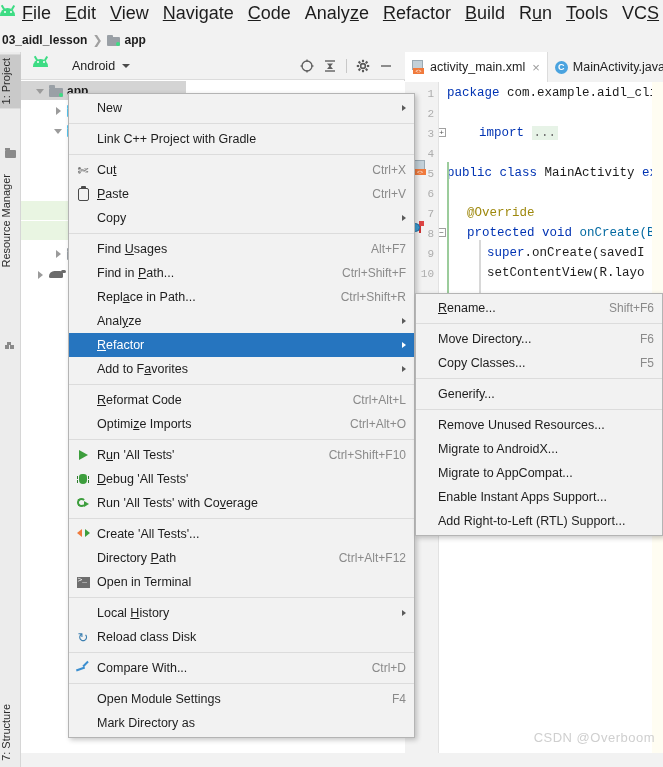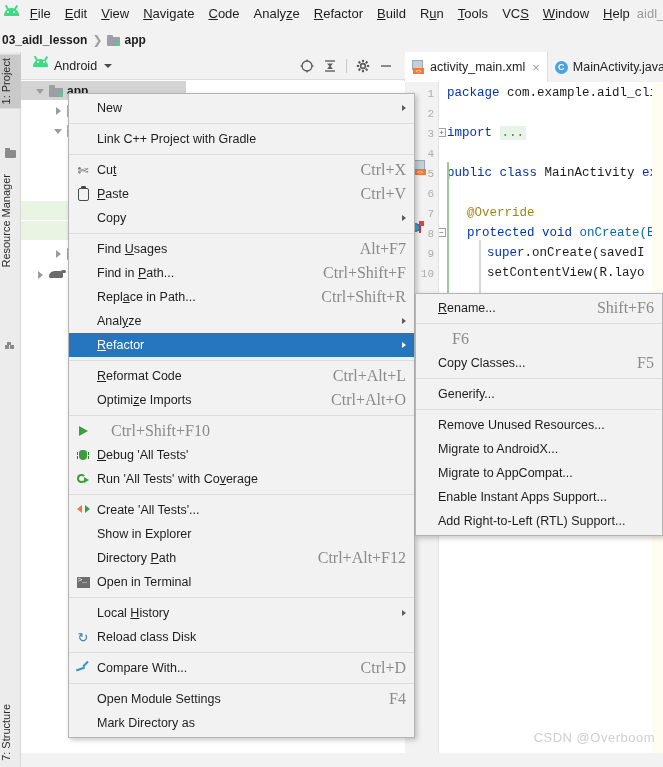--- a/index.html
+++ b/index.html
@@ -26,21 +26,21 @@
   .droid .head {
     position:absolute; left:0; top:0; width:15px; height:8px;
     background:#3ddc84; border-radius:8px 8px 0 0;
   }
   .droid .ant { position:absolute; width:1.5px; height:5px; background:#3ddc84; top:-3px; }
   .droid .ant.l { left:2px; transform:rotate(-30deg); }
   .droid .ant.r { right:2px; transform:rotate(30deg); }
   .droid .eye { position:absolute; top:2.5px; width:2px; height:2px; background:#fff; border-radius:50%; }
   .droid .eye.l { left:3.5px; } .droid .eye.r { right:3.5px; }
   .mb-item {
-    padding:3px 7px; font-size:13px; color:#1d1d1d; cursor:default;
+    padding:3px 7px; font-size:18px; color:#1d1d1d; cursor:default;
     white-space:nowrap;
   }
   .mb-item span.u { text-decoration:underline; }
   #mb-right {
     margin-left:auto; padding-right:2px; font-size:13px; color:#9a9a9a;
     overflow:hidden; white-space:nowrap; max-width:48px;
   }
 
   
   #breadcrumb {
@@ -86,21 +86,21 @@
   #project-panel {
     position:absolute; left:21px; top:52px; width:384px; height:715px;
     background:#ffffff; border-right:1px solid #d6d6d6;
   }
   #project-toolbar {
     position:absolute; left:0; top:0; width:384px; height:28px;
     background:#f2f2f2; display:flex; align-items:center;
     border-bottom:1px solid #dcdcdc;
   }
   #pt-label { display:flex; align-items:center; padding-left:12px; font-size:12.5px; }
-  #pt-label .lbl { margin-left:6px; }
+  #pt-label .lbl { margin-left:24px; }
   .caret-down {
     display:inline-block; width:0;height:0; margin-left:7px;
     border-left:4px solid transparent; border-right:4px solid transparent;
     border-top:4.5px solid #4a4a4a;
   }
   #pt-icons { margin-left:auto; display:flex; align-items:center; gap:1px; padding-right:8px; }
   .tb-ico { width:22px; height:22px; display:flex; align-items:center; justify-content:center; cursor:default; }
   .tb-sep { width:1px; height:14px; background:#c8c8c8; margin:0 4px; }
 
   #tree { position:absolute; left:0; top:29px; width:384px; bottom:0; background:#fff; }
@@ -197,21 +197,21 @@
     padding:2px 0;
   }
   .mi {
     position:relative; display:flex; align-items:center; height:24px;
     padding:0 8px 0 0; font-size:12.5px; color:#1d1d1d; cursor:default;
   }
   .mi.sel { background:#2675bf; color:#ffffff; }
   .mi .ic { width:28px; flex:0 0 28px; display:flex; justify-content:center; align-items:center; }
   .mi .lab { flex:1 1 auto; white-space:nowrap; }
   .mi .lab .u { text-decoration:underline; }
-  .mi .sc { color:#8a8a8a; font-size:16px; margin-left:14px; white-space:nowrap;font-family:Liberation Serif, serif; }
+  .mi .sc { color:#8a8a8a; font-size:12px; margin-left:14px; white-space:nowrap; }
   .mi .arr { margin-left:10px; width:0;height:0;
     border-left:4.5px solid #5b5b5b; border-top:3.5px solid transparent; border-bottom:3.5px solid transparent; }
   .mi.sel .arr { border-left-color:#ffffff; }
   .msep { height:1px; background:#dcdcdc; margin:3px 0; }
 
   
   .ic-scissors { font-size:13px; color:#3f3f3f; }
   .ic-clipboard {
     position:relative; width:11px; height:13px; border:1.4px solid #4a4a4a; border-radius:2px;
   }
@@ -457,21 +457,21 @@
       </div>
     <div class="gut-run" style="top:139px;">
         <span class="pole"></span>
         <span class="flag"></span>
         <span class="circ"></span>
       </div>
   </div>
 
   <div id="code">
     <div class="cline" style="top:4px;"><span class="kw">package </span><span class="txt">com.example.aidl_clie</span></div>
-    <div class="cline" style="top:44px;"><span class="kw">import </span><span class="fold-dots">...</span></div>
+    <div class="cline" style="top:44px;margin-left:32px;"><span class="kw">import </span><span class="fold-dots">...</span></div>
     <div class="fold-box" style="left:-2px; top:46px;">+</div>
     <div class="cline" style="top:84px;"><span class="kw">public class </span><span class="txt">MainActivity </span><span class="kw">ext</span></div>
     <div class="cline" style="top:124px; left:28px;"><span class="ann">@Override</span></div>
     <div class="cline" style="top:144px; left:28px;"><span class="kw">protected void </span><span class="fn">onCreate(B</span></div>
     <div class="fold-box" style="left:-2px; top:146px;">−</div>
     <div class="cline" style="top:184px; left:48px;"><span class="txt">setContentView(R.layo</span></div>
     <div class="cline" style="top:164px; left:48px;"><span class="kw">super</span><span class="txt">.onCreate(savedI</span></div>
     <div class="code-bar" style="left:8px; top:80px; height:170px;"></div>
     <div class="code-bar" style="left:40px; top:158px; height:60px; background:#d8d8d8;"></div>
   </div>
@@ -541,39 +541,45 @@
     <span class="lab">Anal<span class="u">y</span>ze</span>
     <span class="arr"></span>
   </div>
 
   <div class="mi sel">
     <span class="ic"></span>
     <span class="lab"><span class="u">R</span>efactor</span>
     <span class="arr"></span>
   </div>
 
+  <div class="mi">
+    <span class="ic"></span>
+    <span class="lab">Add to F<span class="u">a</span>vorites</span>
+    <span class="arr"></span>
+  </div>
   <div class="msep"></div>
 
   <div class="mi">
     <span class="ic"></span>
     <span class="lab"><span class="u">R</span>eformat Code</span>
     <span class="sc">Ctrl+Alt+L</span>
   </div>
 
   <div class="mi">
     <span class="ic"></span>
     <span class="lab">Optimi<span class="u">z</span>e Imports</span>
     <span class="sc">Ctrl+Alt+O</span>
   </div>
   <div class="msep"></div>
 
   <div class="mi">
     <span class="ic">
         <span class="ic-play"></span>
       </span>
+    <span class="lab">R<span class="u">u</span>n 'All Tests'</span>
     <span class="sc">Ctrl+Shift+F10</span>
   </div>
 
   <div class="mi">
     <span class="ic">
       <span class="ic-bug">
           <span class="bd"></span>
           <span class="lg" style="left:0;top:3px;"></span>
           <span class="lg" style="right:0;top:3px;"></span>
           <span class="lg" style="left:0;top:7px;"></span>
@@ -597,24 +603,20 @@
   <div class="mi">
     <span class="ic">
         <span class="ic-arrows">
           <span class="la"></span>
           <span class="ra"></span>
         </span>
       </span>
     <span class="lab">Create 'All Tests'...</span>
   </div>
 
-  <div class="mi">
-    <span class="ic"></span>
-    <span class="lab">Show in Explorer</span>
-  </div>
 
   <div class="mi">
     <span class="ic"></span>
     <span class="lab">Directory <span class="u">P</span>ath</span>
     <span class="sc">Ctrl+Alt+F12</span>
   </div>
 
   <div class="mi">
     <span class="ic">
         <span class="ic-term"></span>
@@ -667,20 +669,21 @@
 <div id="submenu">
   <div class="mi">
     <span class="ic"></span>
     <span class="lab"><span class="u">R</span>ename...</span>
     <span class="sc">Shift+F6</span>
   </div>
   <div class="msep"></div>
 
   <div class="mi">
     <span class="ic"></span>
+    <span class="lab">Move Directory...</span>
     <span class="sc">F6</span>
   </div>
 
   <div class="mi">
     <span class="ic"></span>
     <span class="lab">Copy Classes...</span>
     <span class="sc">F5</span>
   </div>
   <div class="msep"></div>
 

